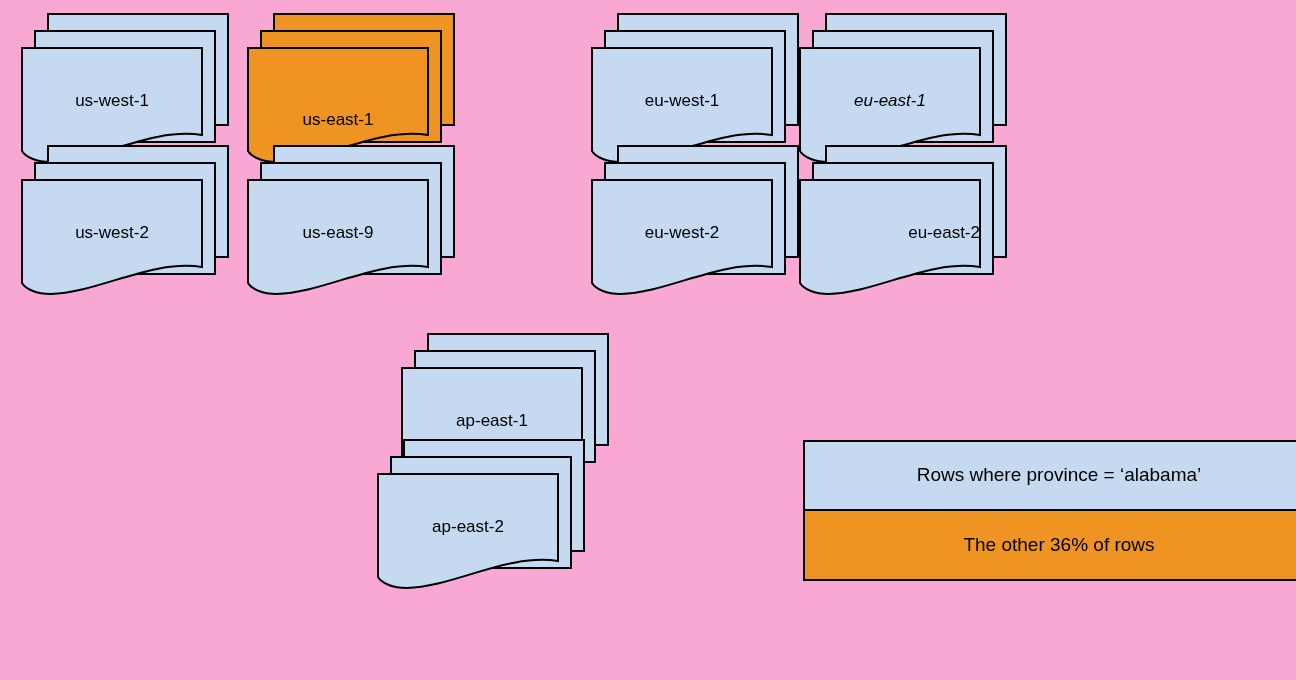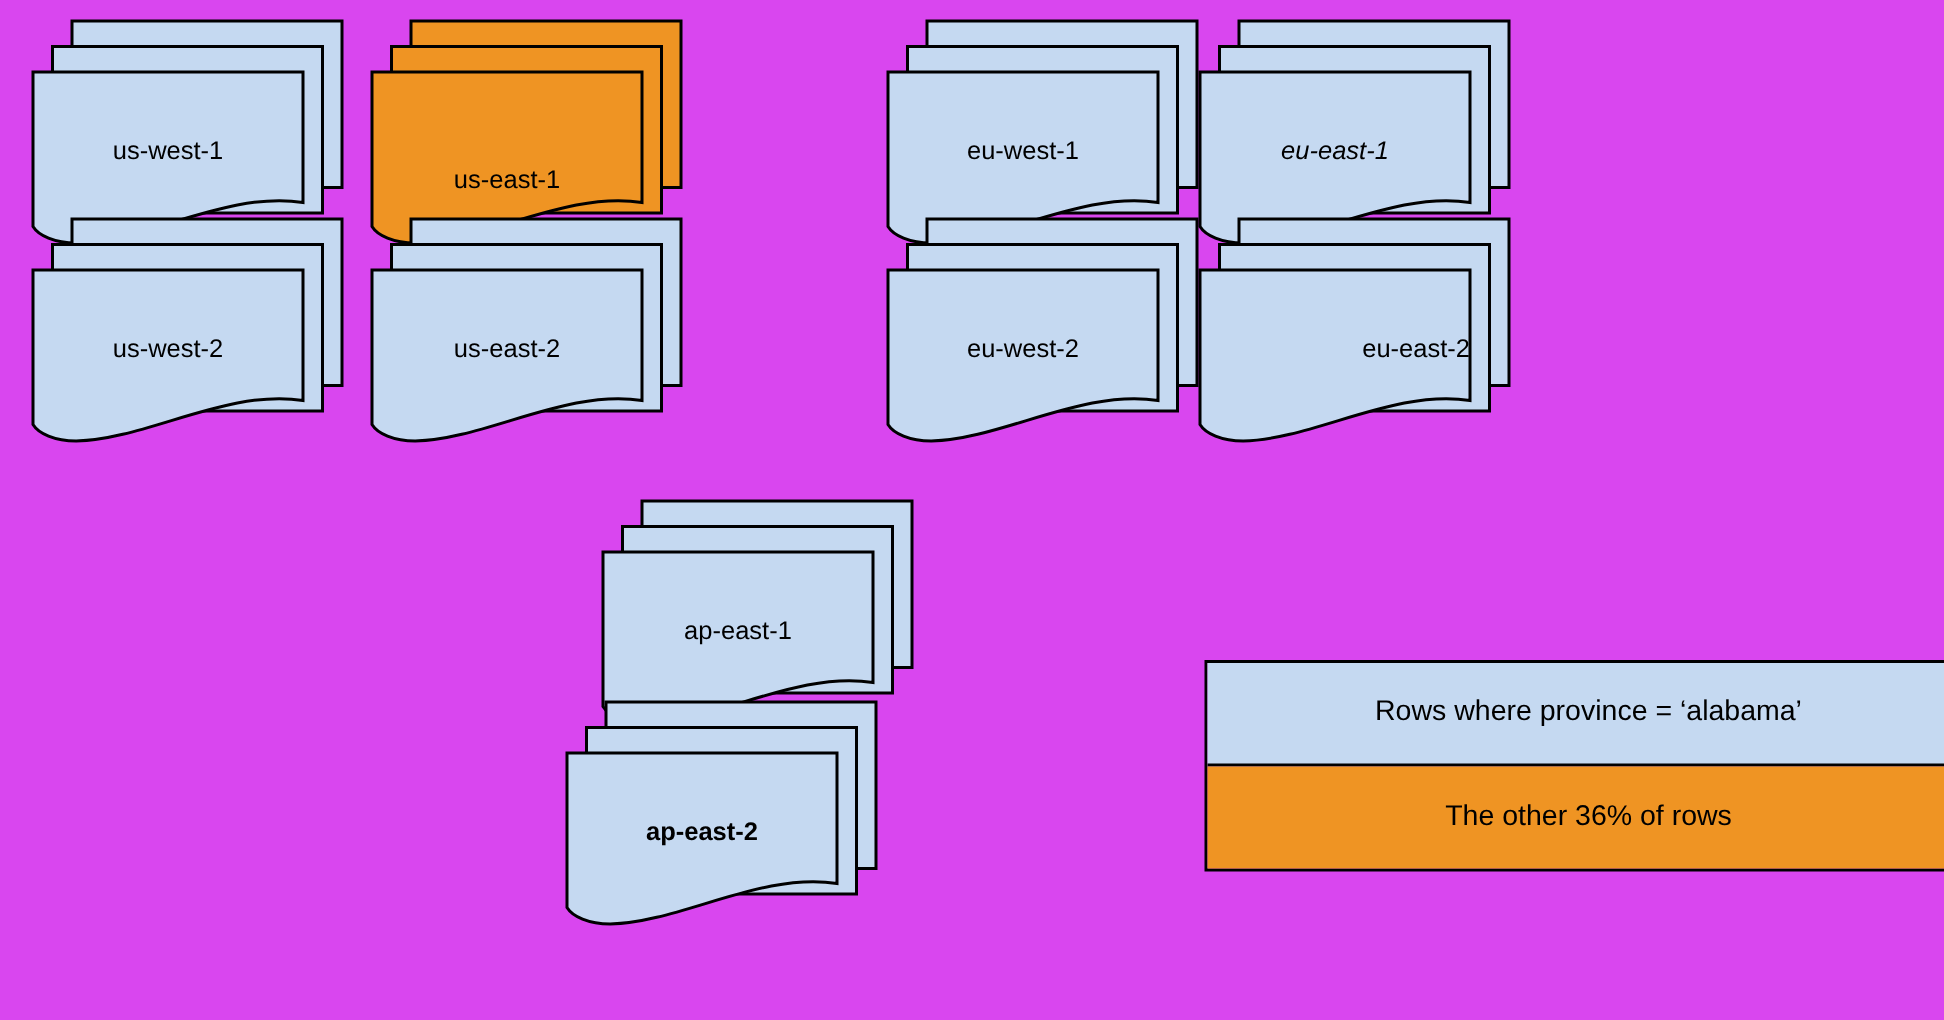--- a/index.html
+++ b/index.html
@@ -8,21 +8,21 @@
     padding: 0;
     background: #ffffff;
   }
   body {
     font-family: "Liberation Sans", sans-serif;
   }
   #canvas {
     position: relative;
     width: 1296px;
     height: 680px;
-    background: #d946ef;
+    background: #f9a8d4;
     overflow: hidden;
   }
   .stack {
     position: absolute;
     width: 206px;
     height: 150px;
   }
   .stack svg {
     display: block;
     width: 206px;
@@ -113,21 +113,21 @@
         <path d="M 0 34 L 180 34 L 180 121 C 129.6 113 75.6 147 28.8 148 C 14.4 148 3.6 143 0 137 Z" fill="#c5d9f1" stroke="#000000" stroke-width="2" stroke-linejoin="miter"></path>
       </svg>
       <div class="stack-label" style="top: 77px;">us-west-2</div>
     </div>
     <div class="stack" style="left: 248px; top: 146px;">
       <svg viewBox="0 0 206 150" width="206" height="150">
         <path d="M 26 0 L 206 0 L 206 111 L 26 111 Z" fill="#c5d9f1" stroke="#000000" stroke-width="2" stroke-linejoin="miter"></path>
         <path d="M 13 17 L 193 17 L 193 128 L 13 128 Z" fill="#c5d9f1" stroke="#000000" stroke-width="2" stroke-linejoin="miter"></path>
         <path d="M 0 34 L 180 34 L 180 121 C 129.6 113 75.6 147 28.8 148 C 14.4 148 3.6 143 0 137 Z" fill="#c5d9f1" stroke="#000000" stroke-width="2" stroke-linejoin="miter"></path>
       </svg>
-      <div class="stack-label" style="top: 77px;">us-east-2</div>
+      <div class="stack-label" style="top: 77px;">us-east-9</div>
     </div>
     <div class="stack" style="left: 592px; top: 146px;">
       <svg viewBox="0 0 206 150" width="206" height="150">
         <path d="M 26 0 L 206 0 L 206 111 L 26 111 Z" fill="#c5d9f1" stroke="#000000" stroke-width="2" stroke-linejoin="miter"></path>
         <path d="M 13 17 L 193 17 L 193 128 L 13 128 Z" fill="#c5d9f1" stroke="#000000" stroke-width="2" stroke-linejoin="miter"></path>
         <path d="M 0 34 L 180 34 L 180 121 C 129.6 113 75.6 147 28.8 148 C 14.4 148 3.6 143 0 137 Z" fill="#c5d9f1" stroke="#000000" stroke-width="2" stroke-linejoin="miter"></path>
       </svg>
       <div class="stack-label" style="top: 77px;">eu-west-2</div>
     </div>
     <div class="stack" style="left: 800px; top: 146px;">
@@ -139,21 +139,21 @@
       <div class="stack-label" style="top: 77px; text-align: right;">eu-east-2</div>
     </div>
     <div class="stack" style="left: 402px; top: 334px;">
       <svg viewBox="0 0 206 150" width="206" height="150">
         <path d="M 26 0 L 206 0 L 206 111 L 26 111 Z" fill="#c5d9f1" stroke="#000000" stroke-width="2" stroke-linejoin="miter"></path>
         <path d="M 13 17 L 193 17 L 193 128 L 13 128 Z" fill="#c5d9f1" stroke="#000000" stroke-width="2" stroke-linejoin="miter"></path>
         <path d="M 0 34 L 180 34 L 180 121 C 129.6 113 75.6 147 28.8 148 C 14.4 148 3.6 143 0 137 Z" fill="#c5d9f1" stroke="#000000" stroke-width="2" stroke-linejoin="miter"></path>
       </svg>
       <div class="stack-label" style="top: 77px; text-align: center;">ap-east-1</div>
     </div>
-    <div class="stack" style="left: 378px; top: 468px; font-weight: bold;">
+    <div class="stack" style="left: 378px; top: 440px;">
       <svg viewBox="0 0 206 150" width="206" height="150">
         <path d="M 26 0 L 206 0 L 206 111 L 26 111 Z" fill="#c5d9f1" stroke="#000000" stroke-width="2" stroke-linejoin="miter"></path>
         <path d="M 13 17 L 193 17 L 193 128 L 13 128 Z" fill="#c5d9f1" stroke="#000000" stroke-width="2" stroke-linejoin="miter"></path>
         <path d="M 0 34 L 180 34 L 180 121 C 129.6 113 75.6 147 28.8 148 C 14.4 148 3.6 143 0 137 Z" fill="#c5d9f1" stroke="#000000" stroke-width="2" stroke-linejoin="miter"></path>
       </svg>
       <div class="stack-label" style="top: 77px;">ap-east-2</div>
     </div>
     <div class="legend">
     <div class="legend-row blue">Rows where province = ‘alabama’</div>
     <div class="legend-row orange">The other 36% of rows</div>

